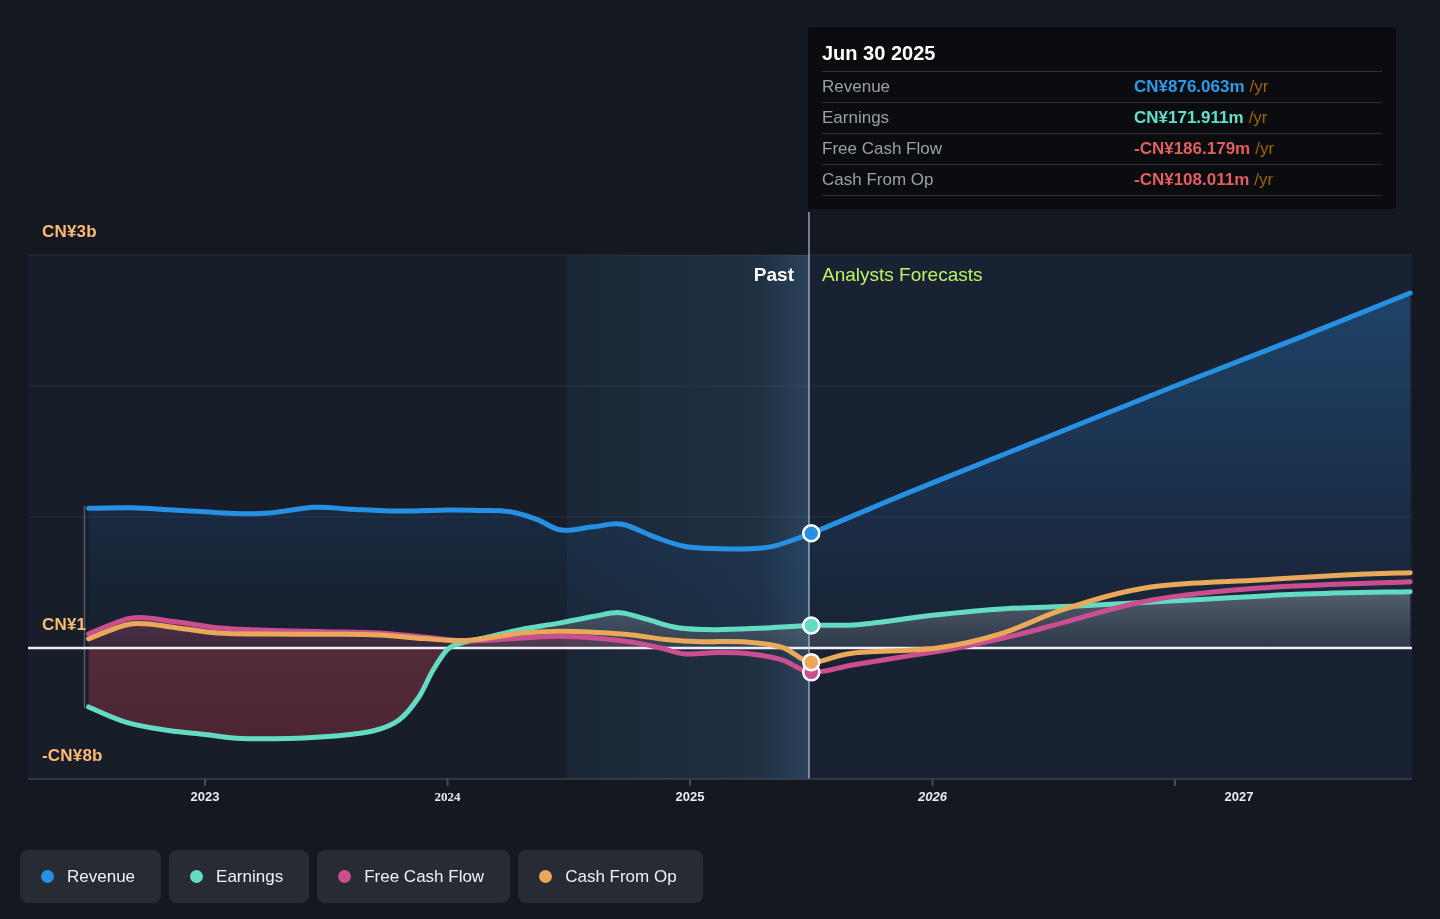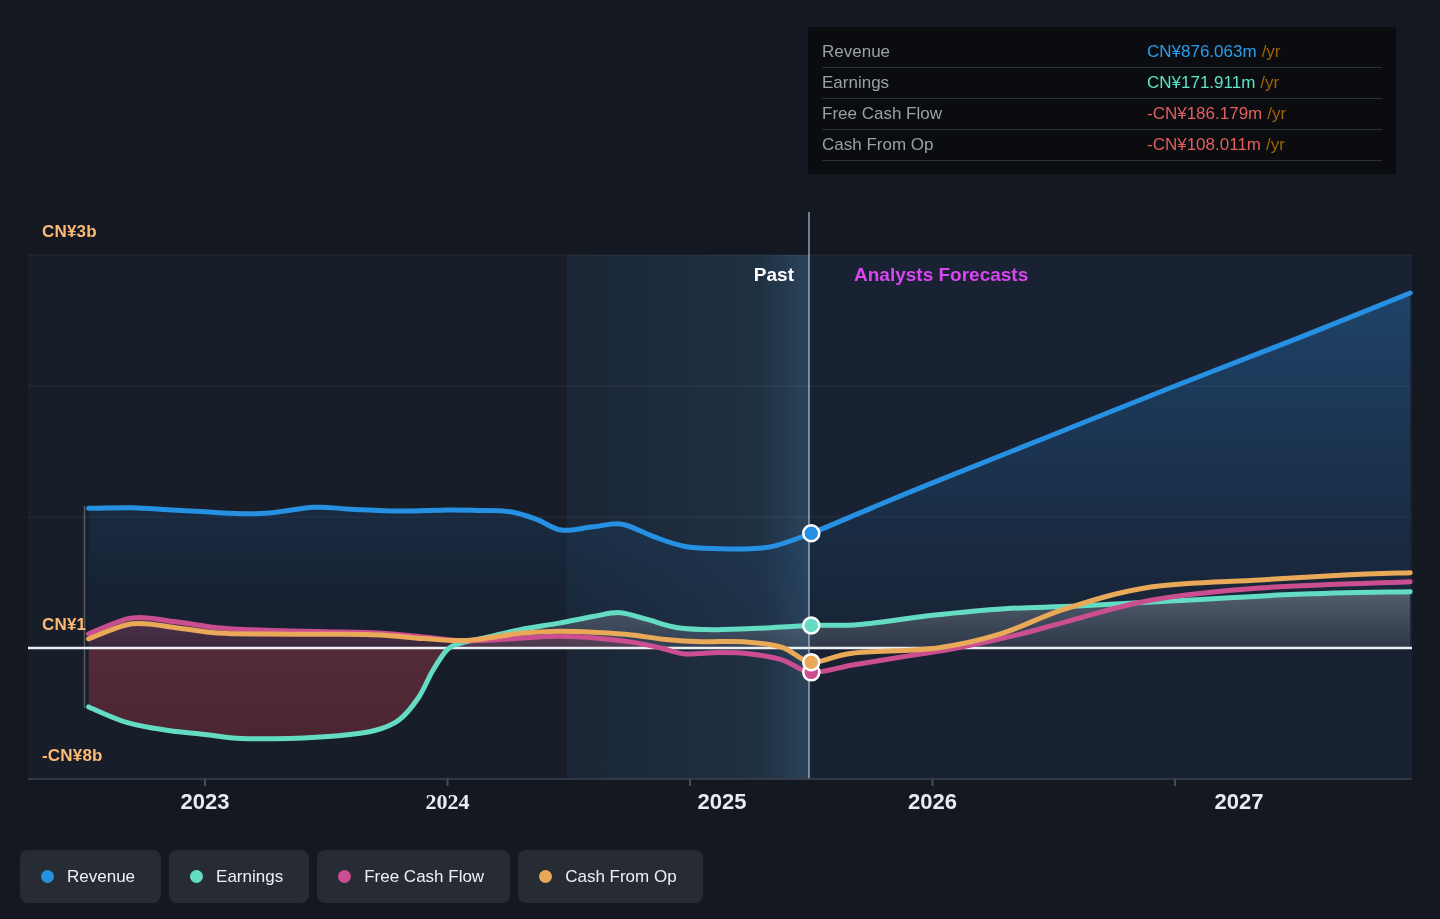--- a/index.html
+++ b/index.html
@@ -1,34 +1,34 @@
 <!DOCTYPE html>
 <html><head>
 <meta charset="utf-8">
 <style>
   html,body{margin:0;padding:0;background:#12161e;}
   #app{position:relative;width:1440px;height:919px;background:#141821;overflow:hidden;
        font-family:"Liberation Sans",sans-serif;-webkit-font-smoothing:antialiased;}
   #chart-svg{position:absolute;left:0;top:0;}
 
   .axis-label{position:absolute;color:#fdba74;font-size:17px;font-weight:600;letter-spacing:.2px;}
-  .x-label{position:absolute;top:789px;width:90px;text-align:center;color:#e8ebef;font-size:22px;font-weight:600;}
+  .x-label{position:absolute;top:789px;width:90px;text-align:center;color:#e8ebef;font-size:13px;font-weight:600;}
 
   .zone-label{position:absolute;top:264px;font-size:19px;}
   #past-label{right:646px;color:#ffffff;font-weight:700;}
-  #forecast-label{left:854px;color:#d946ef;font-weight:700;}
+  #forecast-label{left:822px;color:#bef264;font-weight:400;}
 
   
   #tooltip{position:absolute;left:808px;top:27px;width:588px;box-sizing:border-box;
            background:#0a0c0f;border-radius:2px;padding:10px 14px 13px;}
   .tt-title{color:#ffffff;font-size:20px;font-weight:700;height:34px;line-height:32px;
             border-bottom:1px solid #2d3238;}
   .tt-row{display:flex;align-items:center;height:30px;border-bottom:1px solid #2d3238;font-size:17px;}
   .tt-label{flex:0 0 312px;color:#9aa0a8;}
-  .tt-value{font-weight:400;margin-left:13px;}
+  .tt-value{font-weight:700;}
   .tt-suffix{color:#a16207;font-weight:400;margin-left:5px;}
 
   
   #legend{position:absolute;left:20px;top:850px;display:flex;gap:8px;}
   .legend-pill{display:flex;align-items:center;gap:13px;height:53px;padding:0 26px 0 21px;
                background:#272b33;border-radius:8px;cursor:pointer;}
   .legend-dot{width:13px;height:13px;border-radius:50%;}
   .legend-text{color:#eef0f3;font-size:17px;}
 </style>
 </head>
@@ -112,29 +112,30 @@
   </svg>
 
   <div id="y-labels">
       <div class="axis-label" style="left: 42px; top: 222px;">CN¥3b</div>
       <div class="axis-label" style="left: 42px; top: 615px;">CN¥1</div>
       <div class="axis-label" style="left: 42px; top: 746px;">-CN¥8b</div>
     </div>
   <div id="x-labels">
       <div class="x-label" style="left: 160px;">2023</div>
       <div class="x-label" style="left: 402.5px; font-family: Liberation Serif, serif;">2024</div>
-      <div class="x-label" style="left: 677px;">2025</div>
-      <div class="x-label" style="left: 887.5px;">2026</div>
+      <div class="x-label" style="left: 645px;">2025</div>
+      <div class="x-label" style="left: 887.5px; font-style: italic;">2026</div>
       <div class="x-label" style="left: 1194px;">2027</div>
     </div>
 
   <div id="past-label" class="zone-label">Past</div>
   <div id="forecast-label" class="zone-label">Analysts Forecasts</div>
 
   <div id="tooltip">
+    <div class="tt-title">Jun 30 2025</div>
     <div id="tt-rows">
         <div class="tt-row">
       <span class="tt-label">Revenue</span>
       <span class="tt-value" style="color: rgb(45, 155, 234);">CN¥876.063m</span>
       <span class="tt-suffix">/yr</span>
     </div>
         <div class="tt-row">
       <span class="tt-label">Earnings</span>
       <span class="tt-value" style="color: rgb(95, 227, 200);">CN¥171.911m</span>
       <span class="tt-suffix">/yr</span>

